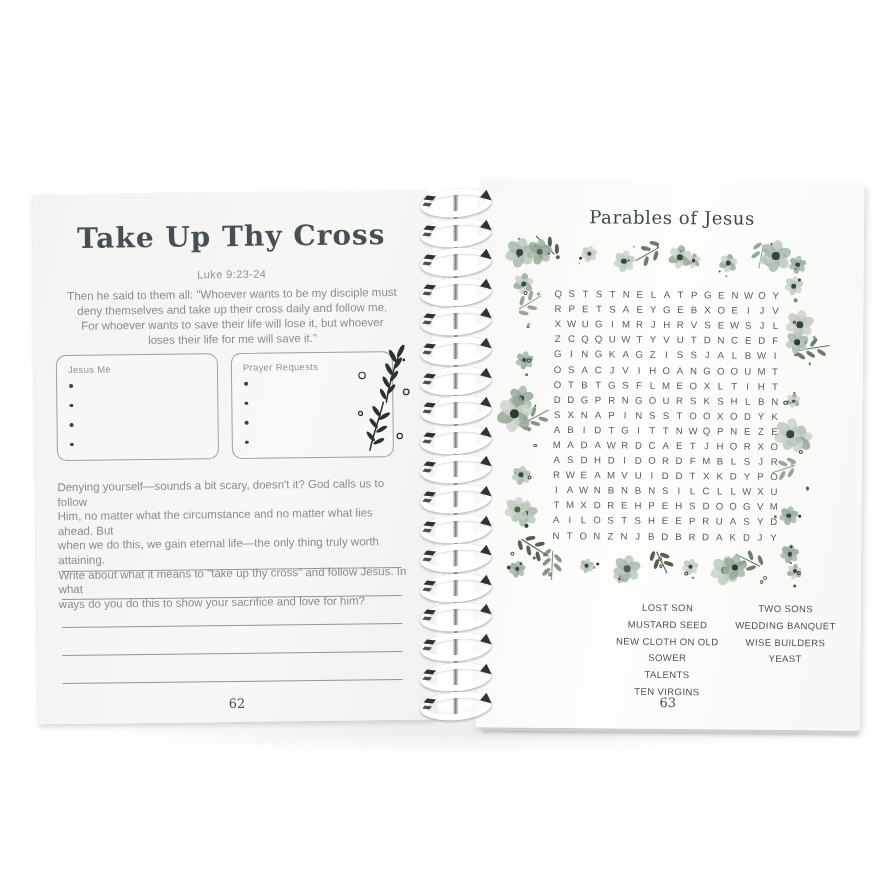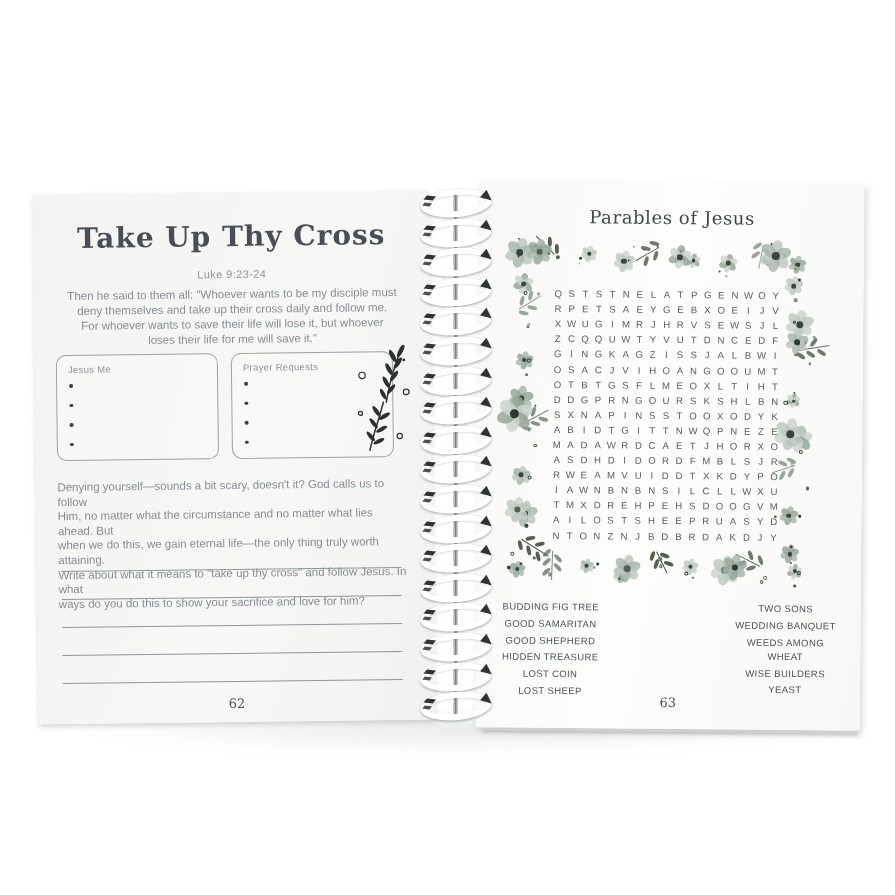--- a/index.html
+++ b/index.html
@@ -889,33 +889,31 @@
         <span class="grid-letter">B</span>
         <span class="grid-letter">R</span>
         <span class="grid-letter">D</span>
         <span class="grid-letter">A</span>
         <span class="grid-letter">K</span>
         <span class="grid-letter">D</span>
         <span class="grid-letter">J</span>
         <span class="grid-letter">Y</span>
       </div>
     <div class="word-list">
-        <div class="word-col word-col-0">
-          <div class="word-item">BUDDING FIG TREE</div>
-          <div class="word-item">GOOD SAMARITAN</div>
-          <div class="word-item">GOOD SHEPHERD</div>
-          <div class="word-item">HIDDEN TREASURE</div>
-          <div class="word-item">LOST COIN</div>
-          <div class="word-item">LOST SHEEP</div>
+        <div class="word-col word-col-1">
+          <div class="word-item">LOST SON</div>
+          <div class="word-item">MUSTARD SEED</div>
+          <div class="word-item">NEW CLOTH ON OLD</div>
+          <div class="word-item">SOWER</div>
+          <div class="word-item">TALENTS</div>
+          <div class="word-item">TEN VIRGINS</div>
         </div>
         <div class="word-col word-col-2">
           <div class="word-item">TWO SONS</div>
           <div class="word-item">WEDDING BANQUET</div>
-          <div class="word-item">WEEDS AMONG
-WHEAT</div>
           <div class="word-item">WISE BUILDERS</div>
           <div class="word-item">YEAST</div>
         </div>
       </div>
     <div class="page-num rp-num">63</div>
   </div>
 
   <div class="spiral">
     <div class="rod"></div>
     <div class="rod-core"></div>

